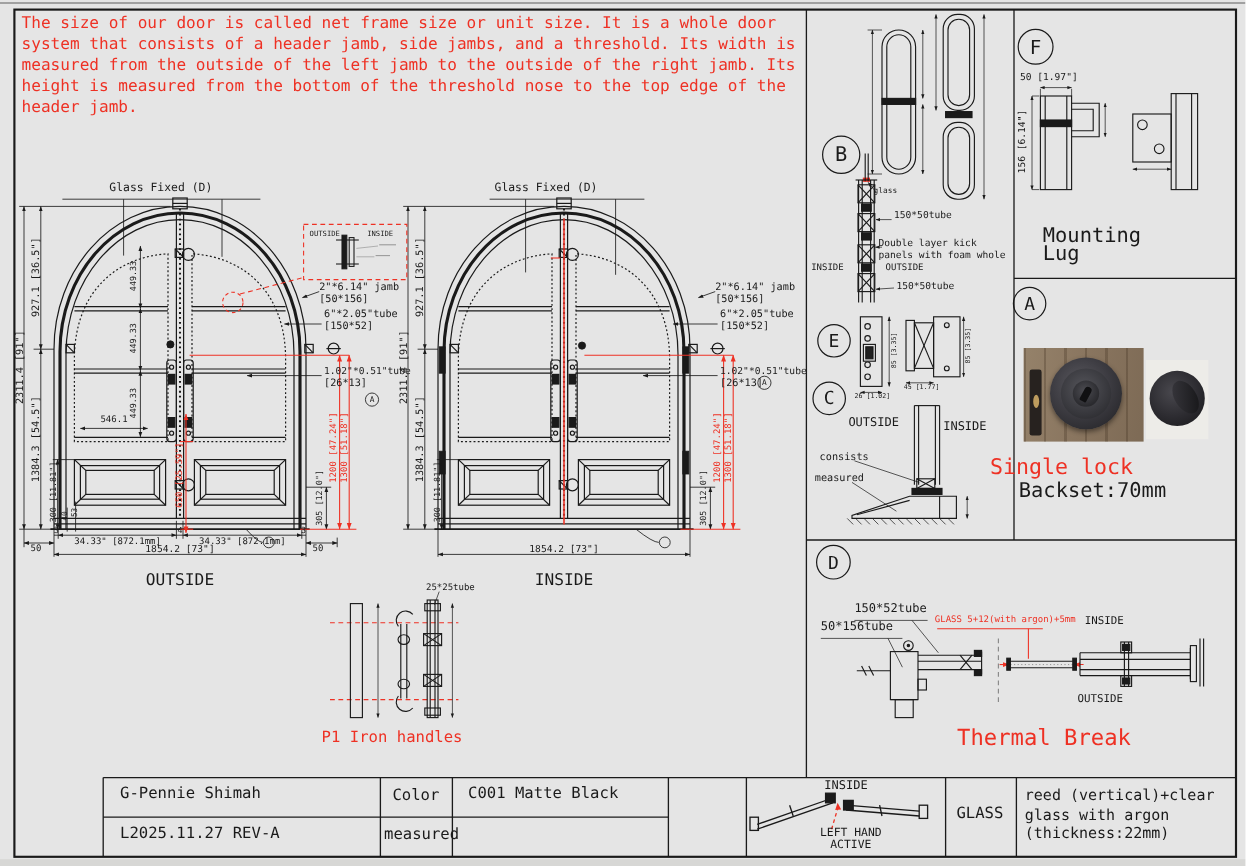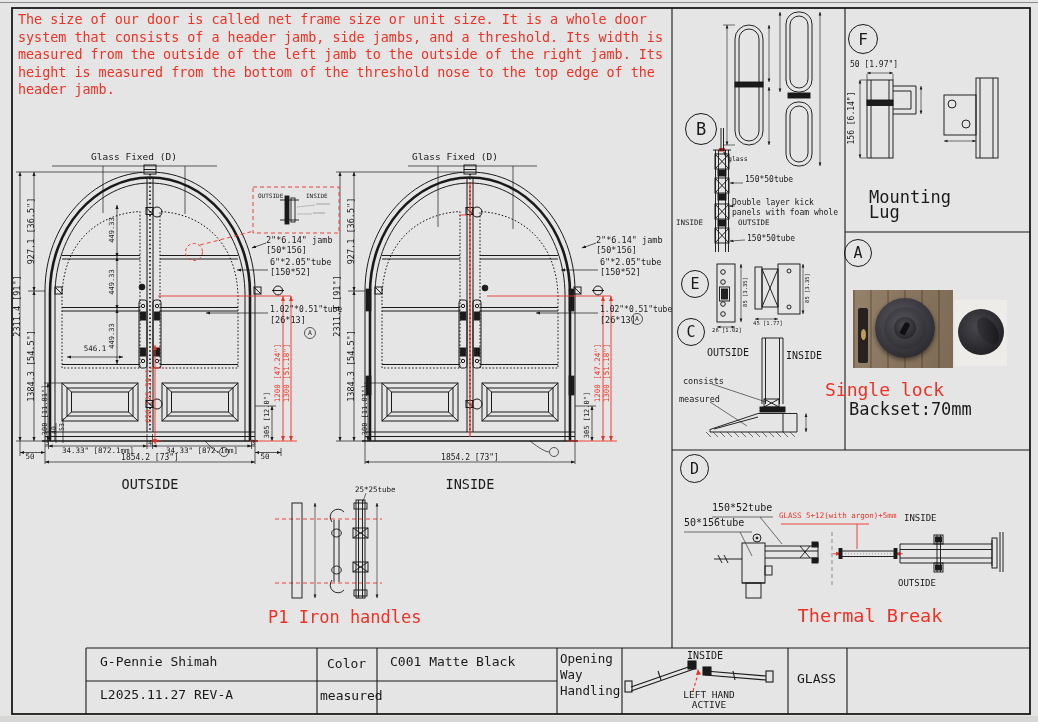--- a/index.html
+++ b/index.html
@@ -446,21 +446,21 @@
 </svg>
 
 <div class="note">The size of our door is called net frame size or unit size. It is a whole door system that consists of a header jamb, side jambs, and a threshold. Its width is measured from the outside of the left jamb to the outside of the right jamb. Its height is measured from the bottom of the threshold nose to the top edge of the header jamb.</div>
 
 <div class="lab ctr" style="left:134px;top:157px;font-size:9.5px">Glass Fixed (D)</div>
 <div class="lab ctr" style="left:455px;top:157px;font-size:9.5px">Glass Fixed (D)</div>
 <div class="lab ctr" style="left:150px;top:484px;font-size:13.5px">OUTSIDE</div>
 <div class="lab ctr" style="left:470px;top:484px;font-size:13.5px">INSIDE</div>
 
 <div class="lab" style="left:355px;top:486px;font-size:7.5px">25*25tube</div>
-<div class="lab red" style="left:268px;top:608px;font-size:17px">P1 Iron handles</div>
+<div class="lab red" style="left:268px;top:608px;font-size:13px">P1 Iron handles</div>
 
 <div class="circ" style="left:685px;top:113px;width:30px;height:30px;font-size:17px">B</div>
 <div class="lab" style="left:728px;top:156px;font-size:6.5px">glass</div>
 <div class="lab" style="left:745px;top:176px;font-size:8px">150*50tube</div>
 <div class="lab w" style="left:732px;top:198px;width:106px;font-size:8px;line-height:9.5px">Double layer kick panels with foam whole</div>
 <div class="lab" style="left:676px;top:219px;font-size:7.5px">INSIDE</div>
 <div class="lab" style="left:738px;top:219px;font-size:7.5px">OUTSIDE</div>
 
 <div class="circ" style="left:848px;top:24px;width:28px;height:28px;font-size:16px">F</div>
 <div class="lab w" style="left:869px;top:190px;width:74px;font-size:17px;line-height:15px">Mounting Lug</div>
@@ -499,24 +499,24 @@
 <div class="lab" style="left:904px;top:514px;font-size:9px">INSIDE</div>
 <div class="lab" style="left:898px;top:579px;font-size:9px">OUTSIDE</div>
 <div class="lab red ctr" style="left:870px;top:616px;font-size:18.5px">Thermal Break</div>
 
 <div class="lab" style="left:100px;top:655px;font-size:13px">G-Pennie Shimah</div>
 <div class="lab" style="left:100px;top:688px;font-size:13px">L2025.11.27 REV-A</div>
 <div class="lab" style="left:327px;top:657px;font-size:13px">Color</div>
 <div class="lab" style="left:390px;top:655px;font-size:13px">C001 Matte Black</div>
 <div class="lab" style="left:320px;top:689px;font-size:13px">measured</div>
 <div class="lab" style="left:392px;top:720px;font-size:13px">Iron skid package</div>
-<div class="lab w" style="left:560px;top:651px;width:64px;font-size:12.5px;line-height:16px">Opening Way Handling</div>
 <div class="lab ctr" style="left:705px;top:656px;font-size:10px">INSIDE</div>
 <div class="lab w" style="left:678px;top:690px;width:62px;font-size:9.5px;line-height:9.5px;text-align:center">LEFT HAND ACTIVE</div>
 <div class="lab" style="left:797px;top:672px;font-size:13px">GLASS</div>
+<div class="lab w" style="left:854px;top:655px;width:172px;font-size:12.5px;line-height:15.5px">reed (vertical)+clear glass with argon (thickness:22mm)</div>
 
 <div id="dim-layer">
       <span class="dim" style="font-size: 8.5px; left: 17px; top: 306px; transform: translate(-50%, -50%) rotate(-90deg);">2311.4 [91"]</span>
       <span class="dim" style="font-size: 8.5px; left: 31px; top: 231px; transform: translate(-50%, -50%) rotate(-90deg);">927.1 [36.5"]</span>
       <span class="dim" style="font-size: 8.5px; left: 31px; top: 366px; transform: translate(-50%, -50%) rotate(-90deg);">1384.3 [54.5"]</span>
       <span class="dim" style="font-size: 7px; left: 45px; top: 410px; transform: translate(-50%, -50%) rotate(-90deg);">300 [11.81"]</span>
       <span class="dim" style="font-size: 6.5px; left: 54px; top: 430px; transform: translate(-50%, -50%) rotate(-90deg);">40</span>
       <span class="dim" style="font-size: 6.5px; left: 62px; top: 427px; transform: translate(-50%, -50%) rotate(-90deg);">53</span>
       <span class="dim" style="font-size: 7px; left: 112px; top: 230px; transform: translate(-50%, -50%) rotate(-90deg);">449.33</span>
       <span class="dim" style="font-size: 7px; left: 112px; top: 282px; transform: translate(-50%, -50%) rotate(-90deg);">449.33</span>

